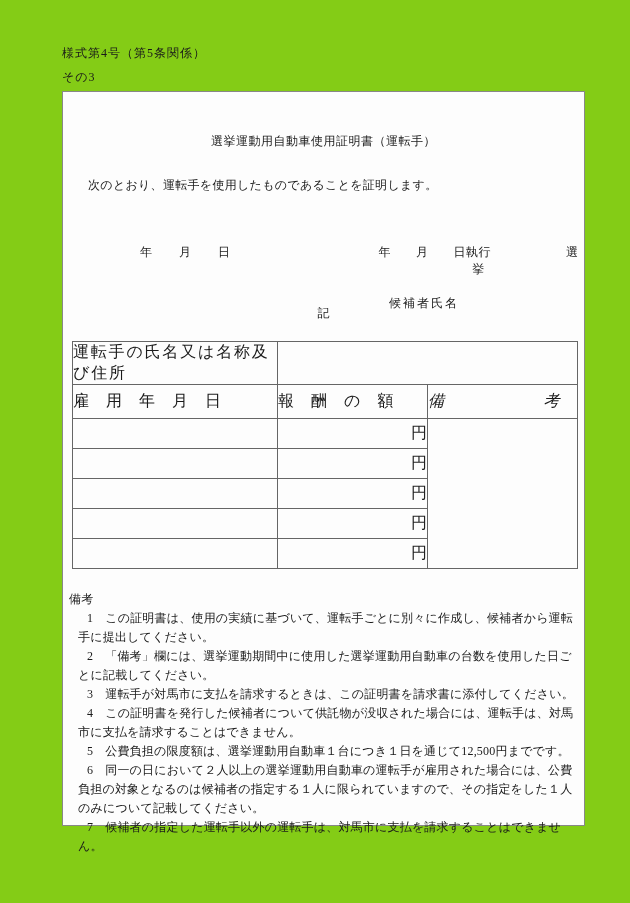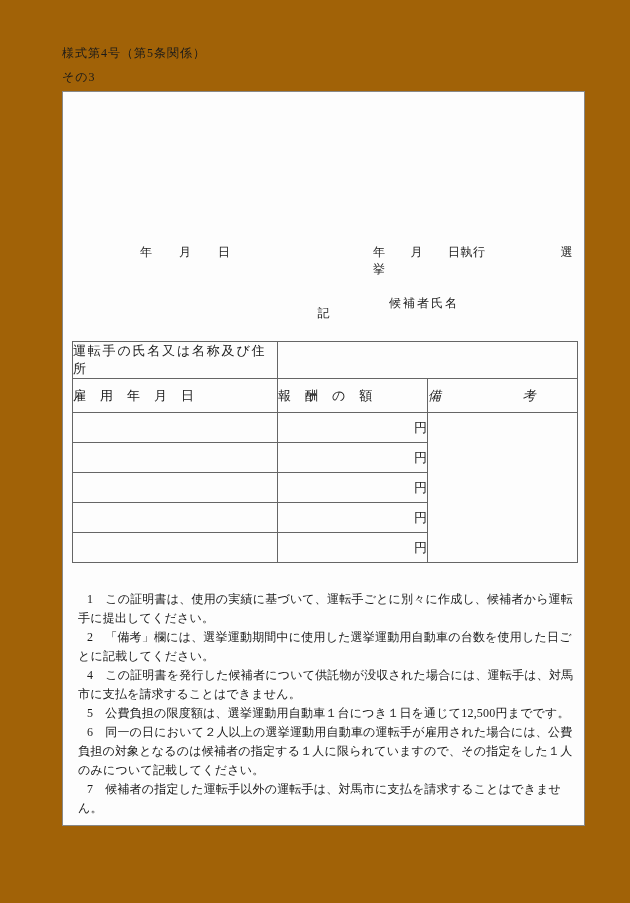--- a/index.html
+++ b/index.html
@@ -6,21 +6,21 @@
     margin: 0;
     padding: 0;
     background: #fdfdfd;
     font-family: "Liberation Serif", "DejaVu Serif", serif;
     color: #1a1a1a;
   }
   .page {
     position: relative;
     width: 630px;
     height: 903px;
-    background: #a16207;
+    background: #84cc16;
     overflow: hidden;
     font-size: 12px;
   }
   .form-number {
     position: absolute;
     left: 62px;
     top: 45px;
     letter-spacing: 1px;
   }
   .form-part {
@@ -57,20 +57,21 @@
     left: 77px;
     top: 124px;
     letter-spacing: 1px;
     margin-top: 28px;
   }
   .exec-line {
     position: absolute;
     left: 310px;
     top: 152px;
     letter-spacing: 0.5px;
+    text-align: center;
   }
   .candidate-line {
     position: absolute;
     left: 326px;
     top: 174px;
     letter-spacing: 2px;
     margin-top: 29px;
   }
   .ki-label {
     position: absolute;
@@ -82,21 +83,21 @@
   table.form-table {
     position: absolute;
     left: 9px;
     top: 249px;
     width: 503px;
     border-collapse: collapse;
     table-layout: fixed;
   }
   table.form-table td {
     border: 1px solid #666;
-    font-size: 13px;
+    font-size: 16px;
     padding: 0;
     background: #fdfdfd;
   }
   td.driver-label-cell {
     width: 204px;
     height: 35px;
     padding-left: 7px;
     letter-spacing: 1.8px;
     vertical-align: middle;
   }
@@ -135,21 +136,23 @@
 </head>
 <body>
 
 <div class="page">
 
   <div class="form-number">様式第4号（第5条関係）</div>
   <div class="form-part">その3</div>
 
   <div class="outer-box">
 
-
+    <div class="doc-title">選挙運動用自動車使用証明書（運転手）</div>
+
+    <div class="statement">次のとおり、運転手を使用したものであることを証明します。</div>
 
     <div class="date-line">年　　月　　日</div>
 
     <div class="exec-line">年　　月　　日執行　　　　　　選挙</div>
 
     <div class="candidate-line">候補者氏名</div>
 
     <div class="ki-label">記</div>
 
     <table class="form-table">
@@ -181,22 +184,24 @@
           <td class="yen-cell">円</td>
         </tr>
         <tr class="body-row">
           <td></td>
           <td class="yen-cell">円</td>
         </tr>
       </tbody>
     </table>
 
     <div class="notes">
+      <p class="note-label">備考</p>
       <p class="note-item"><span class="note-num">1</span><span>この証明書は、使用の実績に基づいて、運転手ごとに別々に作成し、候補者から運転手に提出してください。</span></p>
       <p class="note-item"><span class="note-num">2</span><span>「備考」欄には、選挙運動期間中に使用した選挙運動用自動車の台数を使用した日ごとに記載してください。</span></p>
+      <p class="note-item"><span class="note-num">3</span><span>運転手が対馬市に支払を請求するときは、この証明書を請求書に添付してください。</span></p>
       <p class="note-item"><span class="note-num">4</span><span>この証明書を発行した候補者について供託物が没収された場合には、運転手は、対馬市に支払を請求することはできません。</span></p>
       <p class="note-item"><span class="note-num">5</span><span>公費負担の限度額は、選挙運動用自動車１台につき１日を通じて12,500円までです。</span></p>
       <p class="note-item"><span class="note-num">6</span><span>同一の日において２人以上の選挙運動用自動車の運転手が雇用された場合には、公費負担の対象となるのは候補者の指定する１人に限られていますので、その指定をした１人のみについて記載してください。</span></p>
       <p class="note-item"><span class="note-num">7</span><span>候補者の指定した運転手以外の運転手は、対馬市に支払を請求することはできません。</span></p>
     </div>
 
   </div>
 </div>
 
 </body></html>

